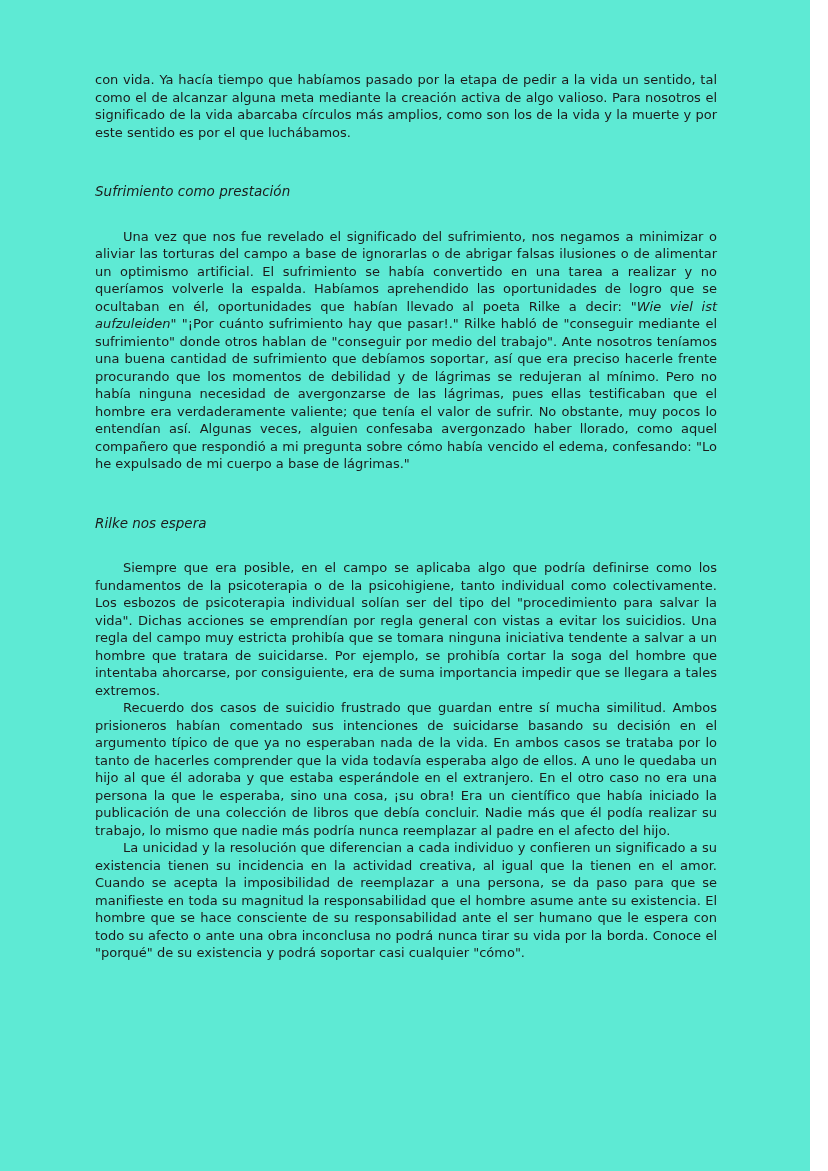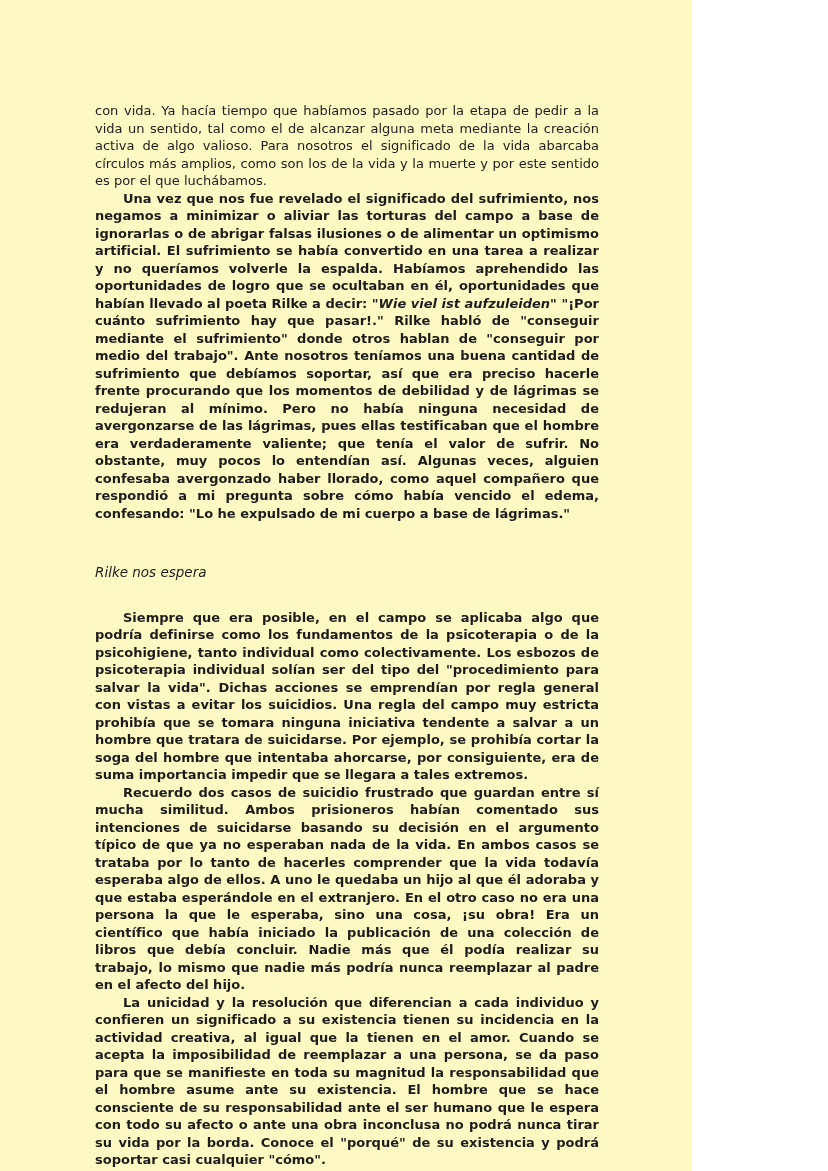--- a/index.html
+++ b/index.html
@@ -9,54 +9,54 @@
     background: #ffffff;
   }
   body {
     width: 828px;
     height: 1171px;
     overflow: hidden;
     font-family: "DejaVu Sans", "Liberation Sans", sans-serif;
   }
   .page {
     box-sizing: border-box;
-    width: 692px;
+    width: 810px;
     height: 1171px;
-    padding: 102px 93px 40px 95px;
-    background: #fef9c3;
+    padding: 71px 93px 40px 95px;
+    background: #5eead4;
     color: #1c1c1c;
   }
   .para {
     margin: 0;
     font-size: 13px;
     line-height: 17.5px;
     text-align: justify;
   }
   .para.indent {
     text-indent: 28px;
-    font-weight: bold;
   }
   .heading {
     font-size: 13.5px;
     font-weight: normal;
     font-style: italic;
     margin: 42px 0 27px 0;
     line-height: 17.5px;
   }
   .it {
     font-style: italic;
   }
 </style>
 </head>
 <body>
 
 <main class="page">
 
   <p class="para">con vida. Ya hacía tiempo que habíamos pasado por la etapa de pedir a la vida un sentido, tal como el de alcanzar alguna meta mediante la creación activa de algo valioso. Para nosotros el significado de la vida abarcaba círculos más amplios, como son los de la vida y la muerte y por este sentido es por el que luchábamos.</p>
 
+  <h2 class="heading">Sufrimiento como prestación</h2>
 
   <p class="para indent"><span>Una vez que nos fue revelado el significado del sufrimiento, nos negamos a minimizar o aliviar las torturas del campo a base de ignorarlas o de abrigar falsas ilusiones o de alimentar un optimismo artificial. El sufrimiento se había convertido en una tarea a realizar y no queríamos volverle la espalda. Habíamos aprehendido las oportunidades de logro que se ocultaban en él, oportunidades que habían llevado al poeta Rilke a decir: </span><em class="it">"Wie viel ist aufzuleiden"</em><span> "¡Por cuánto sufrimiento hay que pasar!." Rilke habló de "conseguir mediante el sufrimiento" donde otros hablan de "conseguir por medio del trabajo". Ante nosotros teníamos una buena cantidad de sufrimiento que debíamos soportar, así que era preciso hacerle frente procurando que los momentos de debilidad y de lágrimas se redujeran al mínimo. Pero no había ninguna necesidad de avergonzarse de las lágrimas, pues ellas testificaban que el hombre era verdaderamente valiente; que tenía el valor de sufrir. No obstante, muy pocos lo entendían así. Algunas veces, alguien confesaba avergonzado haber llorado, como aquel compañero que respondió a mi pregunta sobre cómo había vencido el edema, confesando: "Lo he expulsado de mi cuerpo a base de lágrimas."</span></p>
 
   <h2 class="heading">Rilke nos espera</h2>
 
   <p class="para indent">Siempre que era posible, en el campo se aplicaba algo que podría definirse como los fundamentos de la psicoterapia o de la psicohigiene, tanto individual como colectivamente. Los esbozos de psicoterapia individual solían ser del tipo del "procedimiento para salvar la vida". Dichas acciones se emprendían por regla general con vistas a evitar los suicidios. Una regla del campo muy estricta prohibía que se tomara ninguna iniciativa tendente a salvar a un hombre que tratara de suicidarse. Por ejemplo, se prohibía cortar la soga del hombre que intentaba ahorcarse, por consiguiente, era de suma importancia impedir que se llegara a tales extremos.</p>
 
   <p class="para indent">Recuerdo dos casos de suicidio frustrado que guardan entre sí mucha similitud. Ambos prisioneros habían comentado sus intenciones de suicidarse basando su decisión en el argumento típico de que ya no esperaban nada de la vida. En ambos casos se trataba por lo tanto de hacerles comprender que la vida todavía esperaba algo de ellos. A uno le quedaba un hijo al que él adoraba y que estaba esperándole en el extranjero. En el otro caso no era una persona la que le esperaba, sino una cosa, ¡su obra! Era un científico que había iniciado la publicación de una colección de libros que debía concluir. Nadie más que él podía realizar su trabajo, lo mismo que nadie más podría nunca reemplazar al padre en el afecto del hijo.</p>
 
   <p class="para indent">La unicidad y la resolución que diferencian a cada individuo y confieren un significado a su existencia tienen su incidencia en la actividad creativa, al igual que la tienen en el amor. Cuando se acepta la imposibilidad de reemplazar a una persona, se da paso para que se manifieste en toda su magnitud la responsabilidad que el hombre asume ante su existencia. El hombre que se hace consciente de su responsabilidad ante el ser humano que le espera con todo su afecto o ante una obra inconclusa no podrá nunca tirar su vida por la borda. Conoce el "porqué" de su existencia y podrá soportar casi cualquier "cómo".</p>

